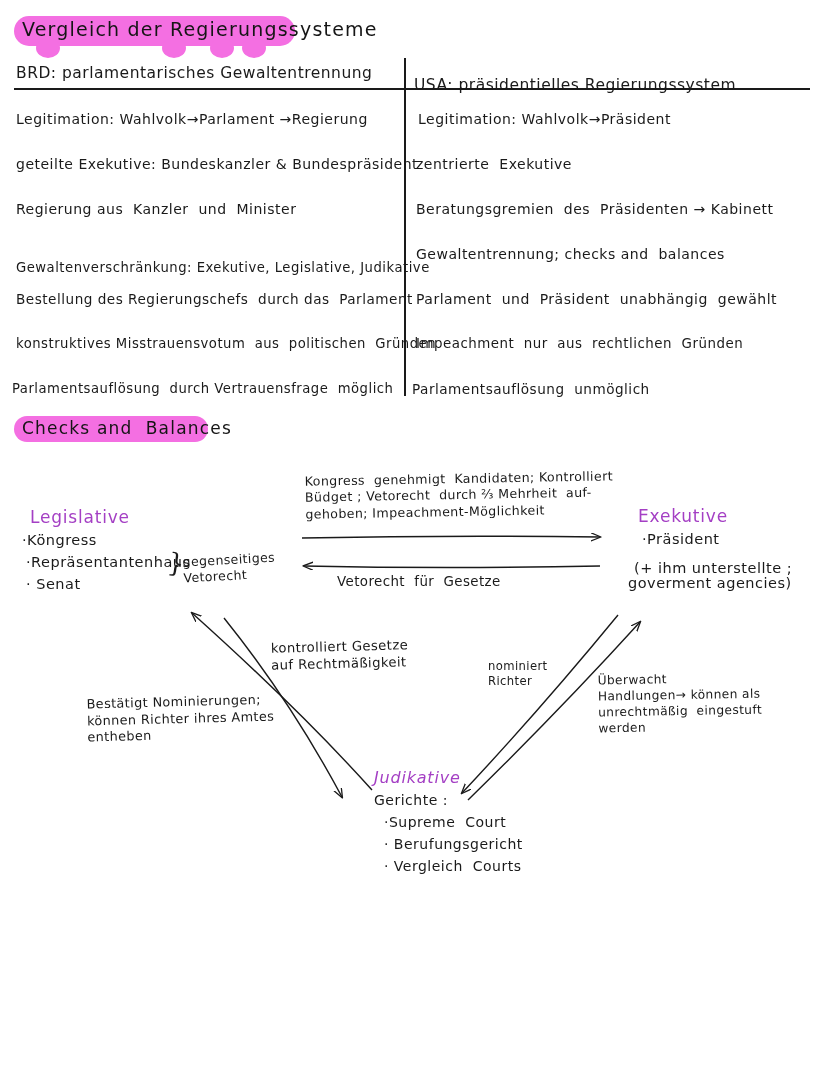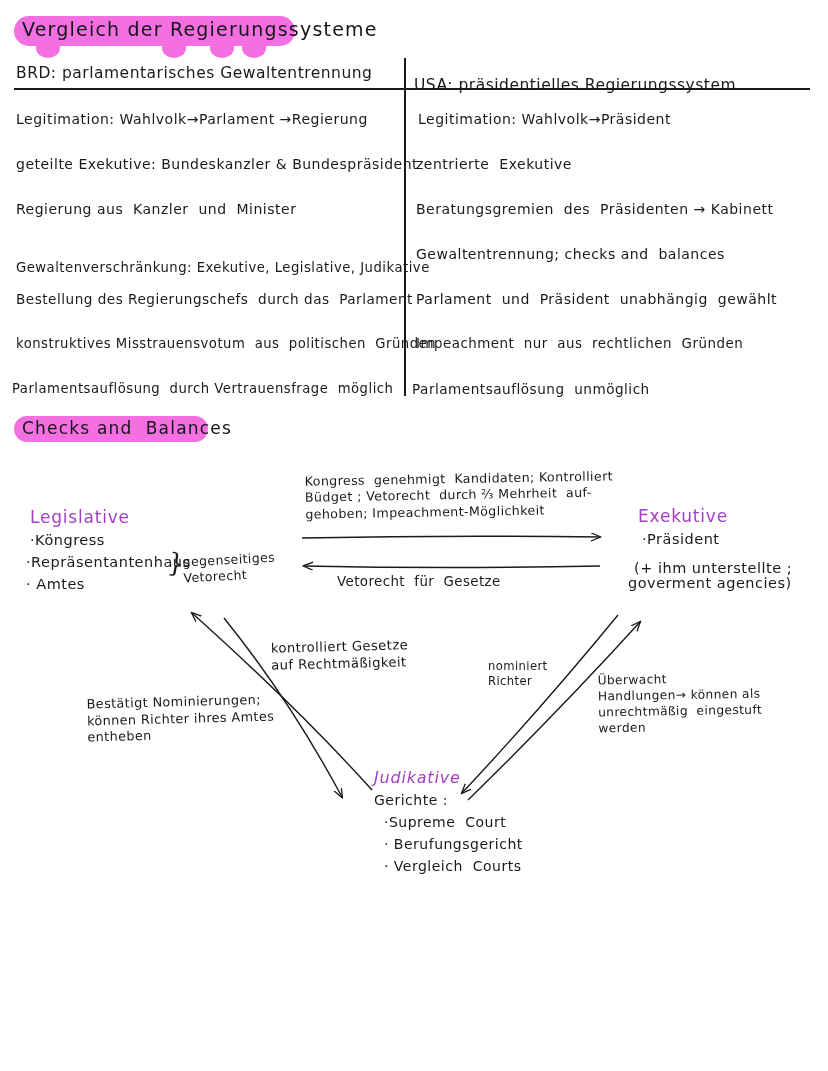--- a/index.html
+++ b/index.html
@@ -153,23 +153,23 @@
     <path d="M372,790 Q300,710 192,613" fill="none" stroke="#1a1a1a" stroke-width="1.4" marker-end="url(#ah)"></path>
 
     <path d="M224,618 Q290,700 342,797" fill="none" stroke="#1a1a1a" stroke-width="1.4" marker-end="url(#ah)"></path>
 
     <path d="M468,800 Q560,710 640,622" fill="none" stroke="#1a1a1a" stroke-width="1.4" marker-end="url(#ah)"></path>
 
     <path d="M618,615 Q540,710 462,793" fill="none" stroke="#1a1a1a" stroke-width="1.4" marker-end="url(#ah)"></path>
   </svg>
 
   <div class="node-title" style="left:30px; top:507px; font-size:17px;">Legislative</div>
-  <div class="node-body" style="left:30px; top:531px; font-size:14.5px;">·Köngress</div>
+  <div class="node-body" style="left:22px; top:531px; font-size:14.5px;">·Köngress</div>
   <div class="node-body" style="left:26px; top:553px; font-size:14.5px;">·Repräsentantenhaus</div>
-  <div class="node-body" style="left:26px; top:575px; font-size:14.5px;">· Amtes</div>
+  <div class="node-body" style="left:26px; top:575px; font-size:14.5px;">· Senat</div>
 
   <div class="brace" style="left:168px; top:548px; font-size:26px; transform:rotate(8deg);">}</div>
   <div class="edge-label" style="left:183px; top:552px; font-size:12.5px; transform:rotate(-3deg);">gegenseitiges
 Vetorecht</div>
 
   <div class="node-title" style="left:638px; top:506px; font-size:17px;">Exekutive</div>
   <div class="node-body" style="left:642px; top:530px; font-size:14.5px;">·Präsident</div>
   <div class="node-body" style="left:634px; top:559px; font-size:14.5px;">(+ ihm unterstellte ;</div>
   <div class="node-body" style="left:628px; top:574px; font-size:14.5px;">goverment agencies)</div>
 

